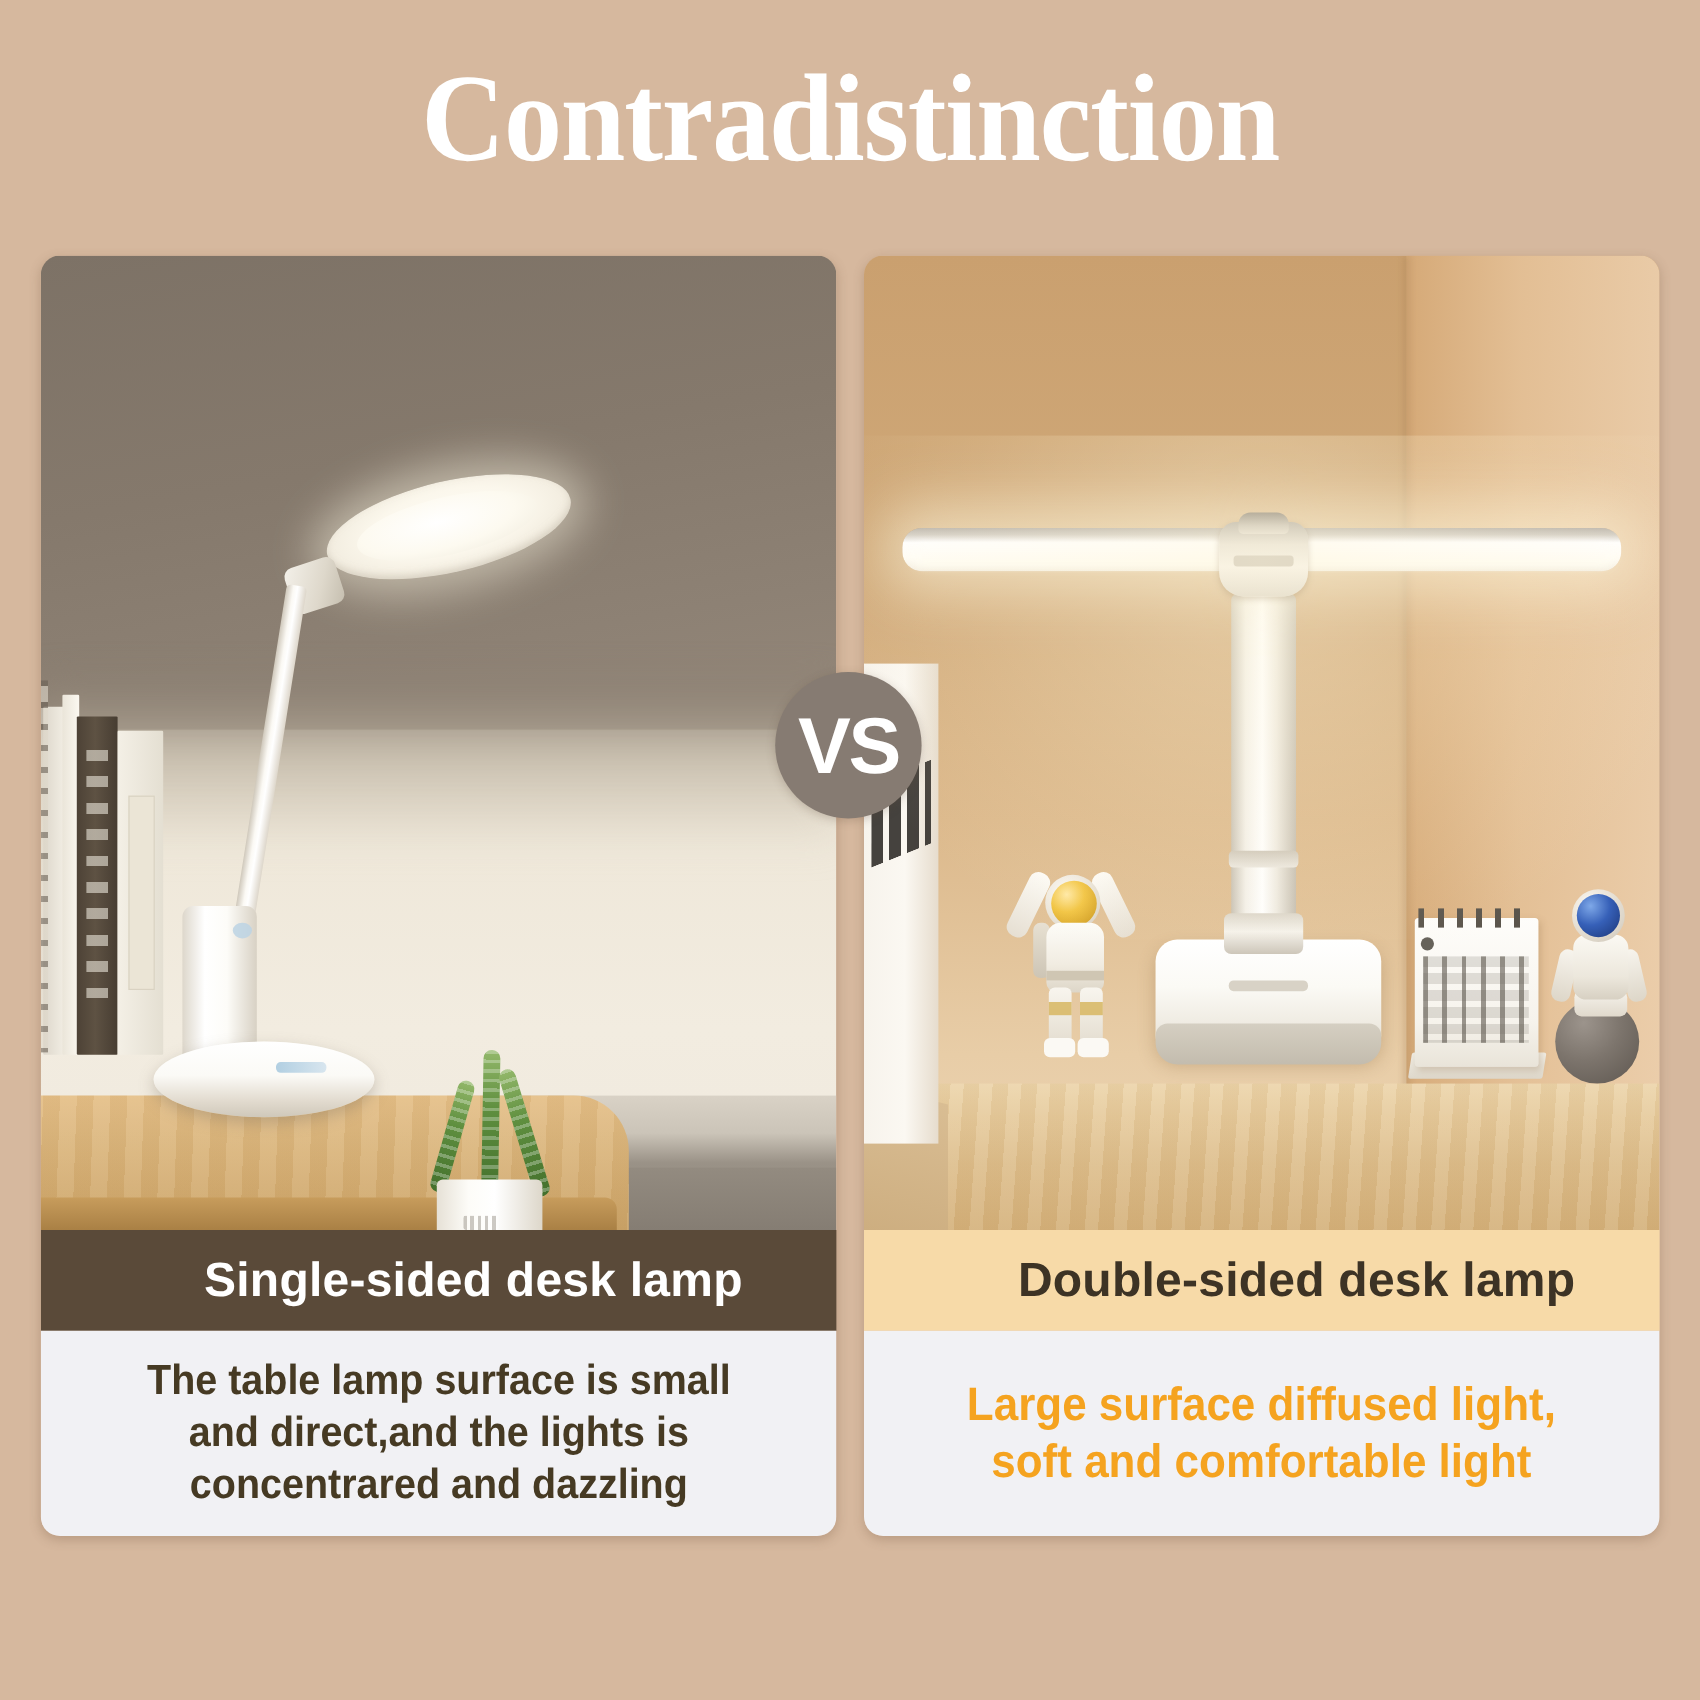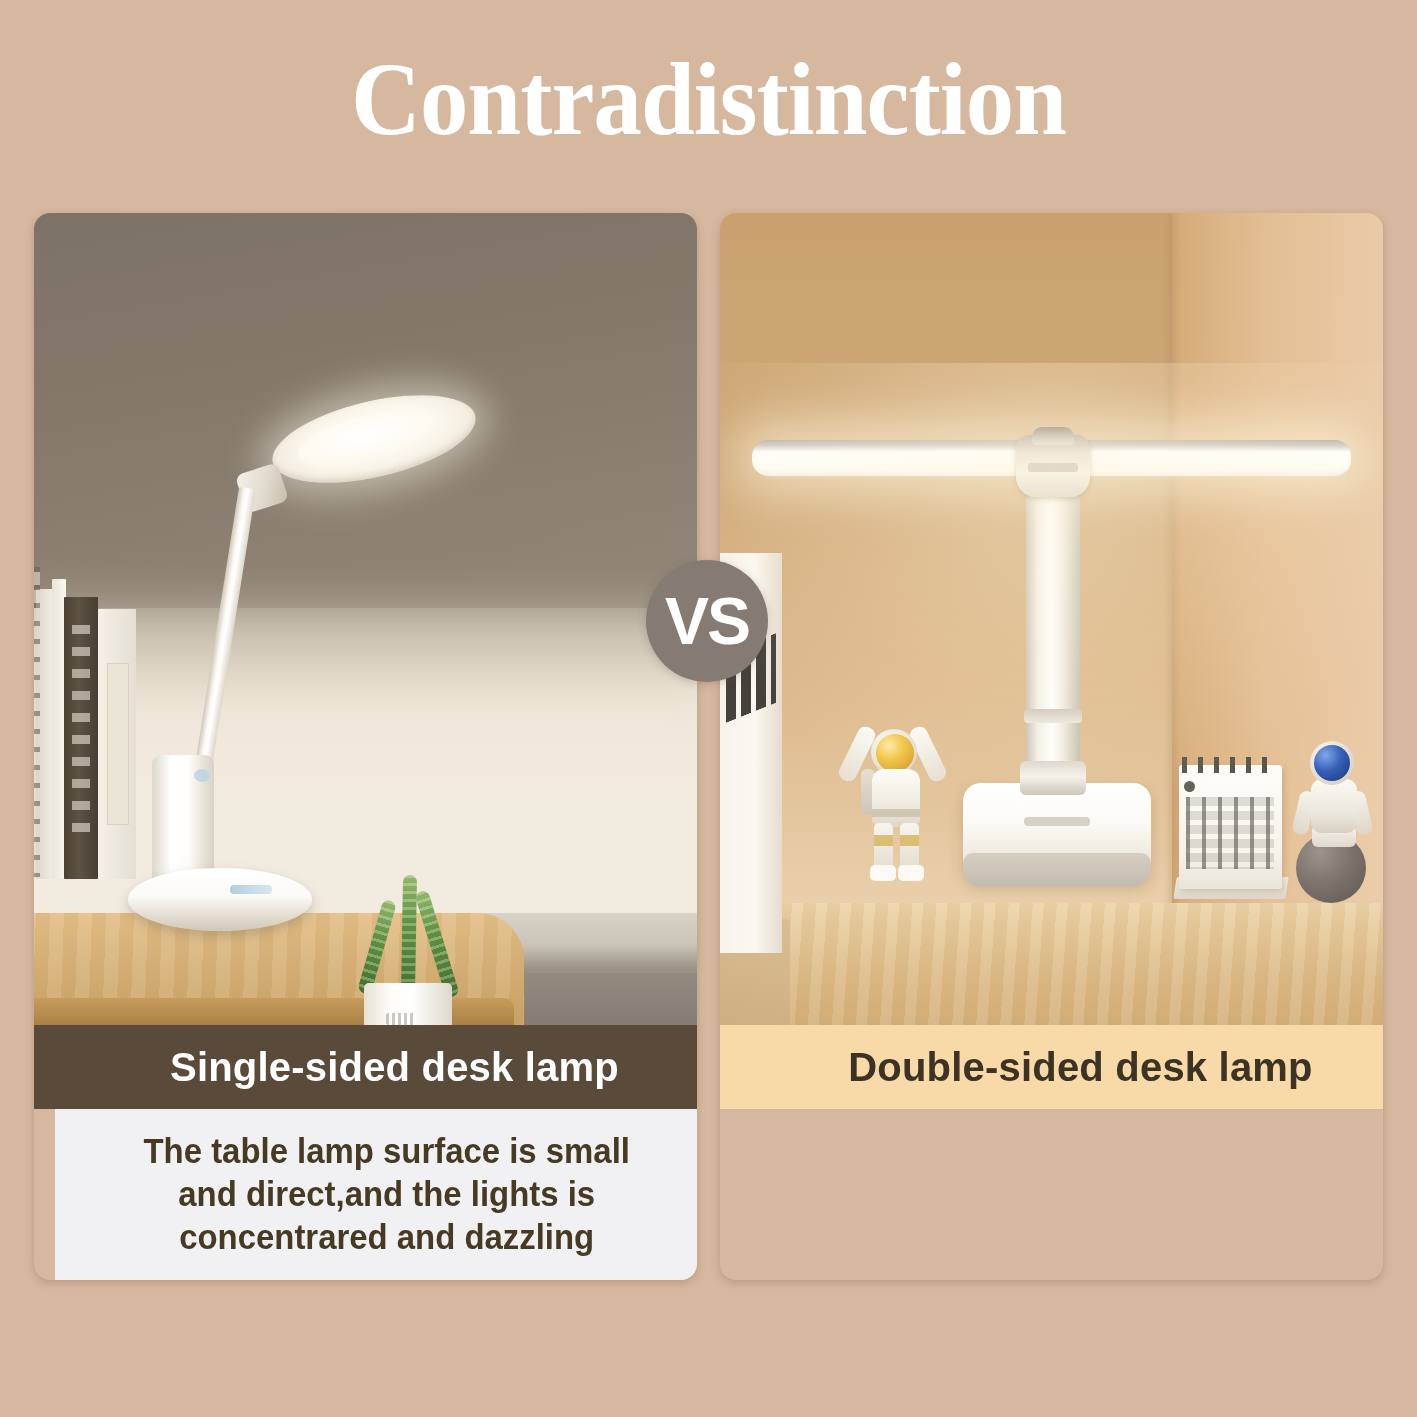--- a/index.html
+++ b/index.html
@@ -367,21 +367,21 @@
     white-space: nowrap;
   }
   .label-left  { background: #5a4a39; color: #ffffff; }
   .label-right { background: #f7daa8; color: #3d3325; }
 
   
   .caption {
     position: absolute; left: 0; top: 896px; width: 663px; height: 171px;
     background: #f1f1f4;
     display: flex; align-items: center; justify-content: center;
-    text-align: center; padding: 0 0; box-sizing: border-box; margin-left: 21px;
+    text-align: center; padding: 0 0; box-sizing: border-box;
   }
   .caption-text {
     font-weight: bold;
     line-height: 1.22;
     transform: scaleX(0.94);
   }
   .caption-left .caption-text  { color: #463a23; font-size: 35px; }
   .caption-right .caption-text { color: #f5a31f; font-size: 39px; }
 
   
@@ -506,17 +506,23 @@
     <div class="r-hinge-cap"></div>
     <div class="r-hinge-slot"></div>
 
     <div class="r-glow"></div>
   </div>
 
   <div class="label-bar label-right">
     <span>Double-sided desk lamp</span>
   </div>
 
+  <div class="caption caption-right">
+    <div class="caption-text">
+      <div>Large surface diffused light,</div>
+      <div>soft and comfortable light</div>
+    </div>
+  </div>
 </div>
 
 <div class="vs-badge">
   <span>VS</span>
 </div>
 
 </body></html>

